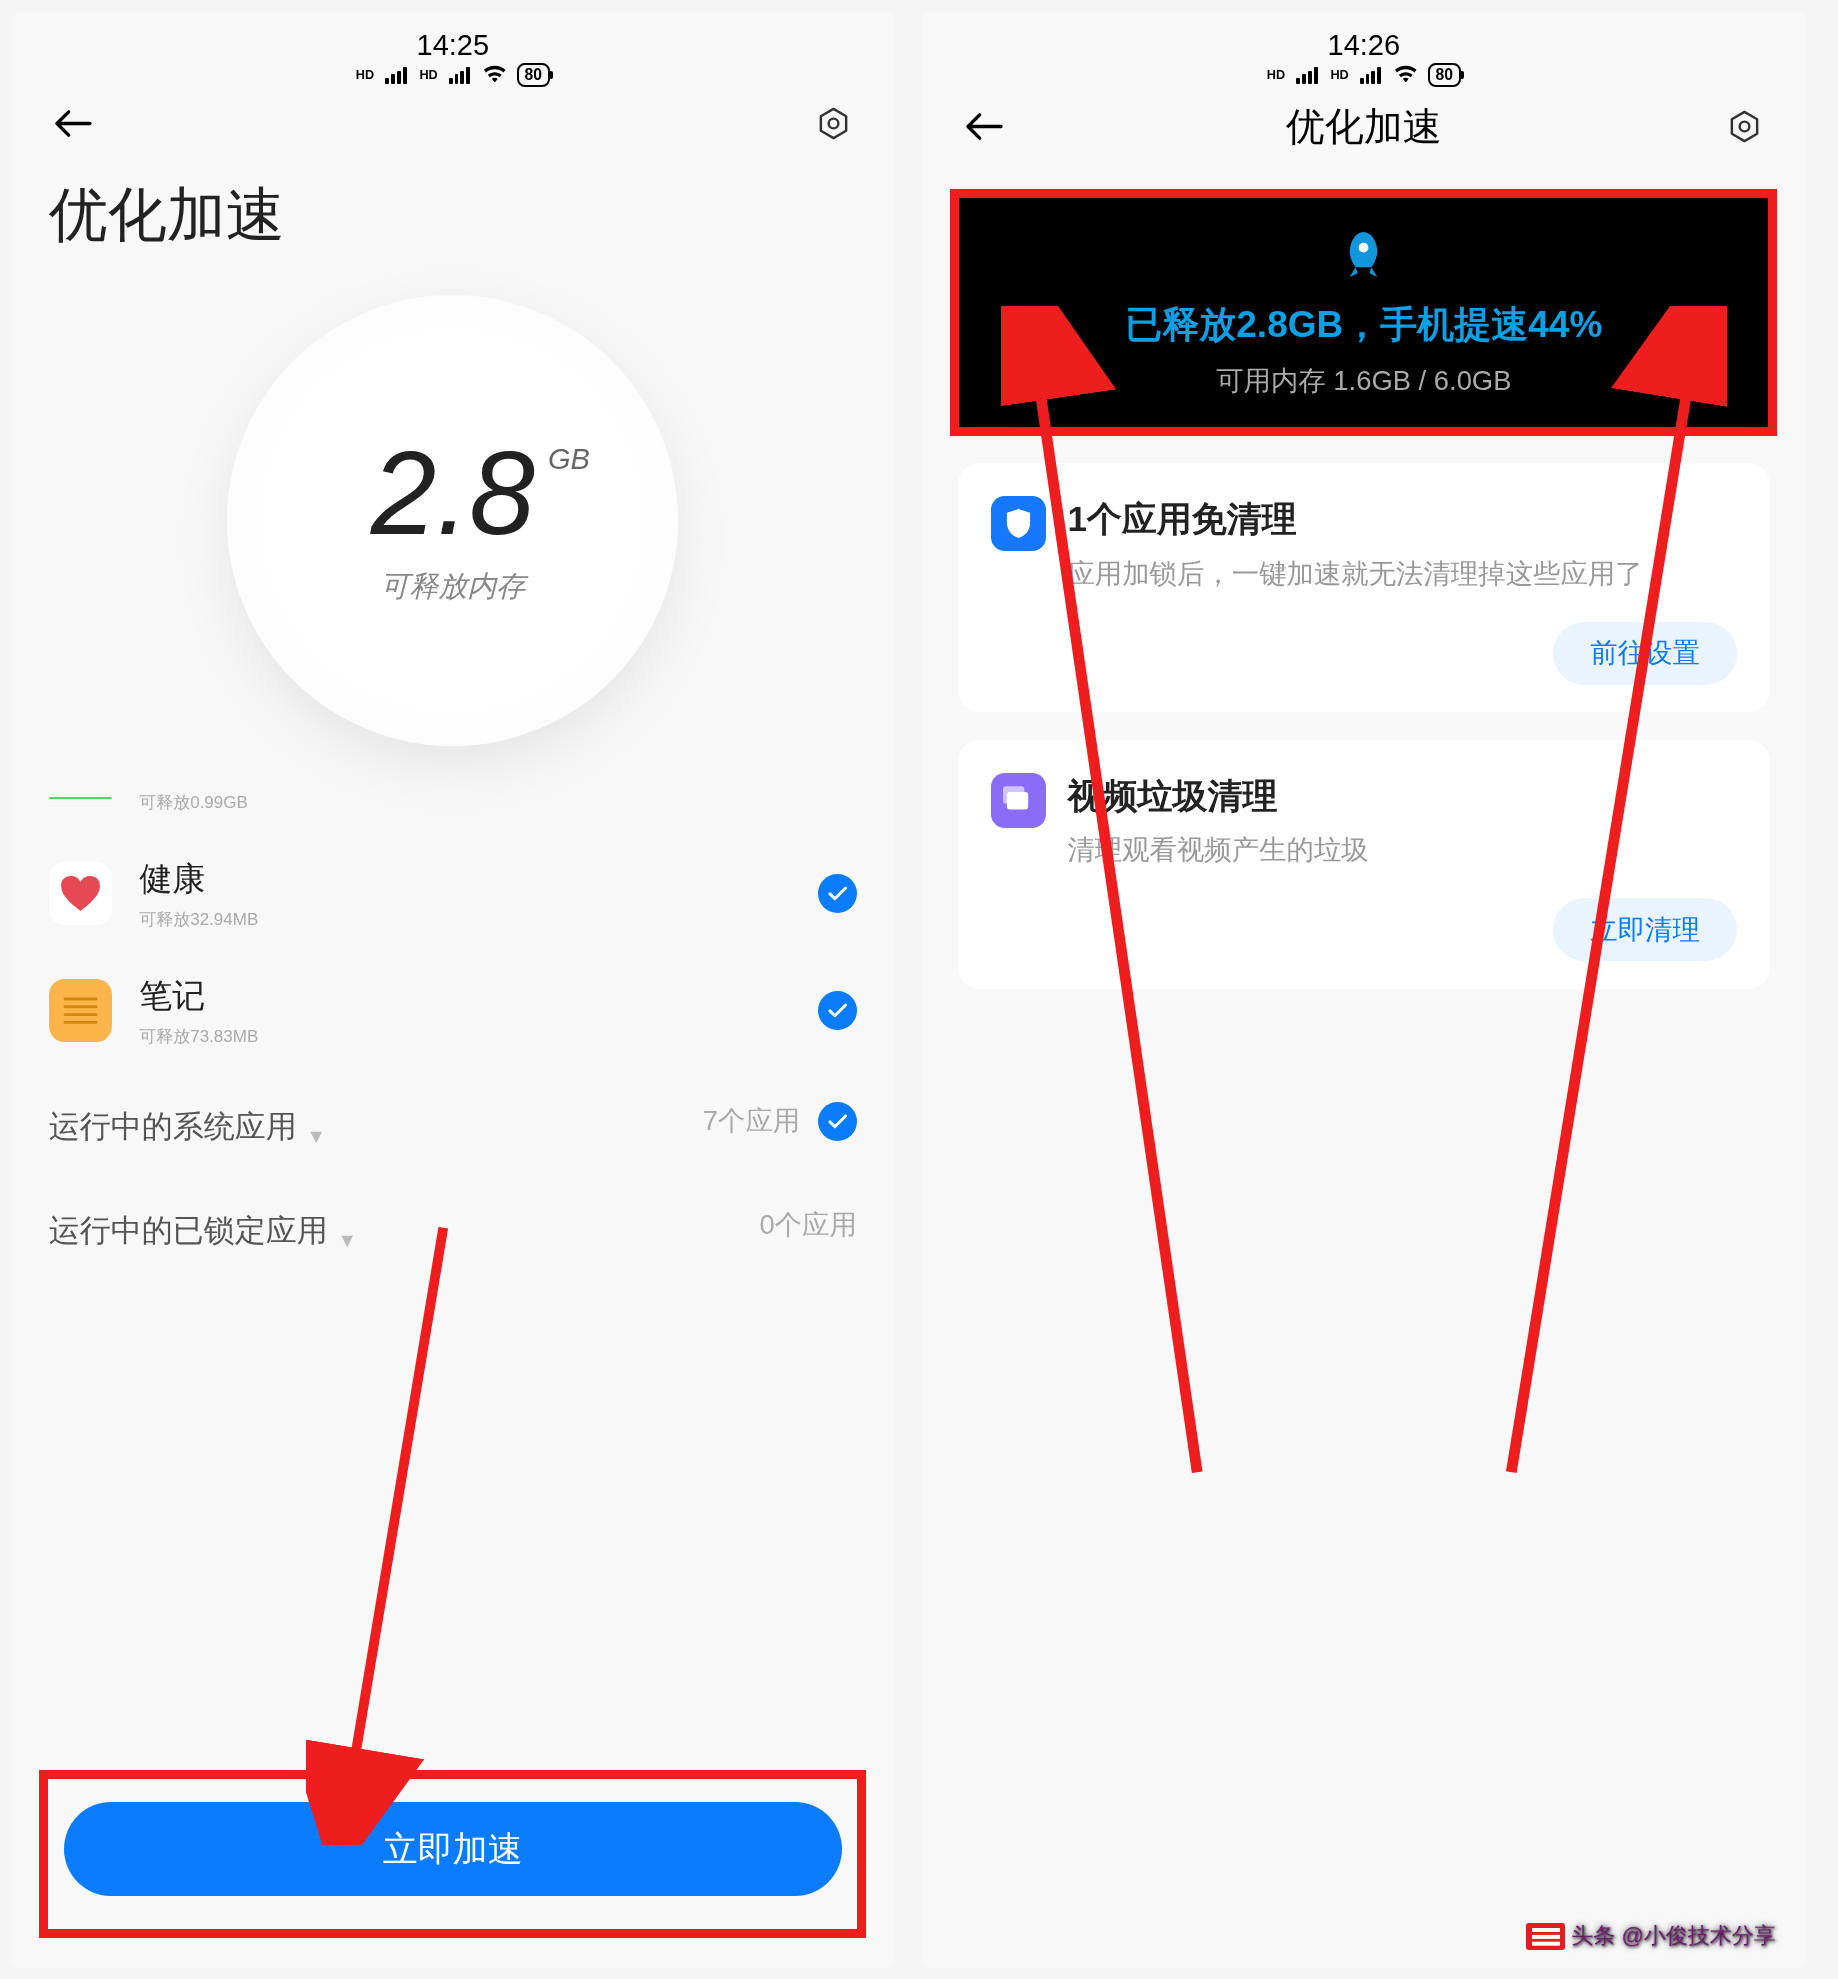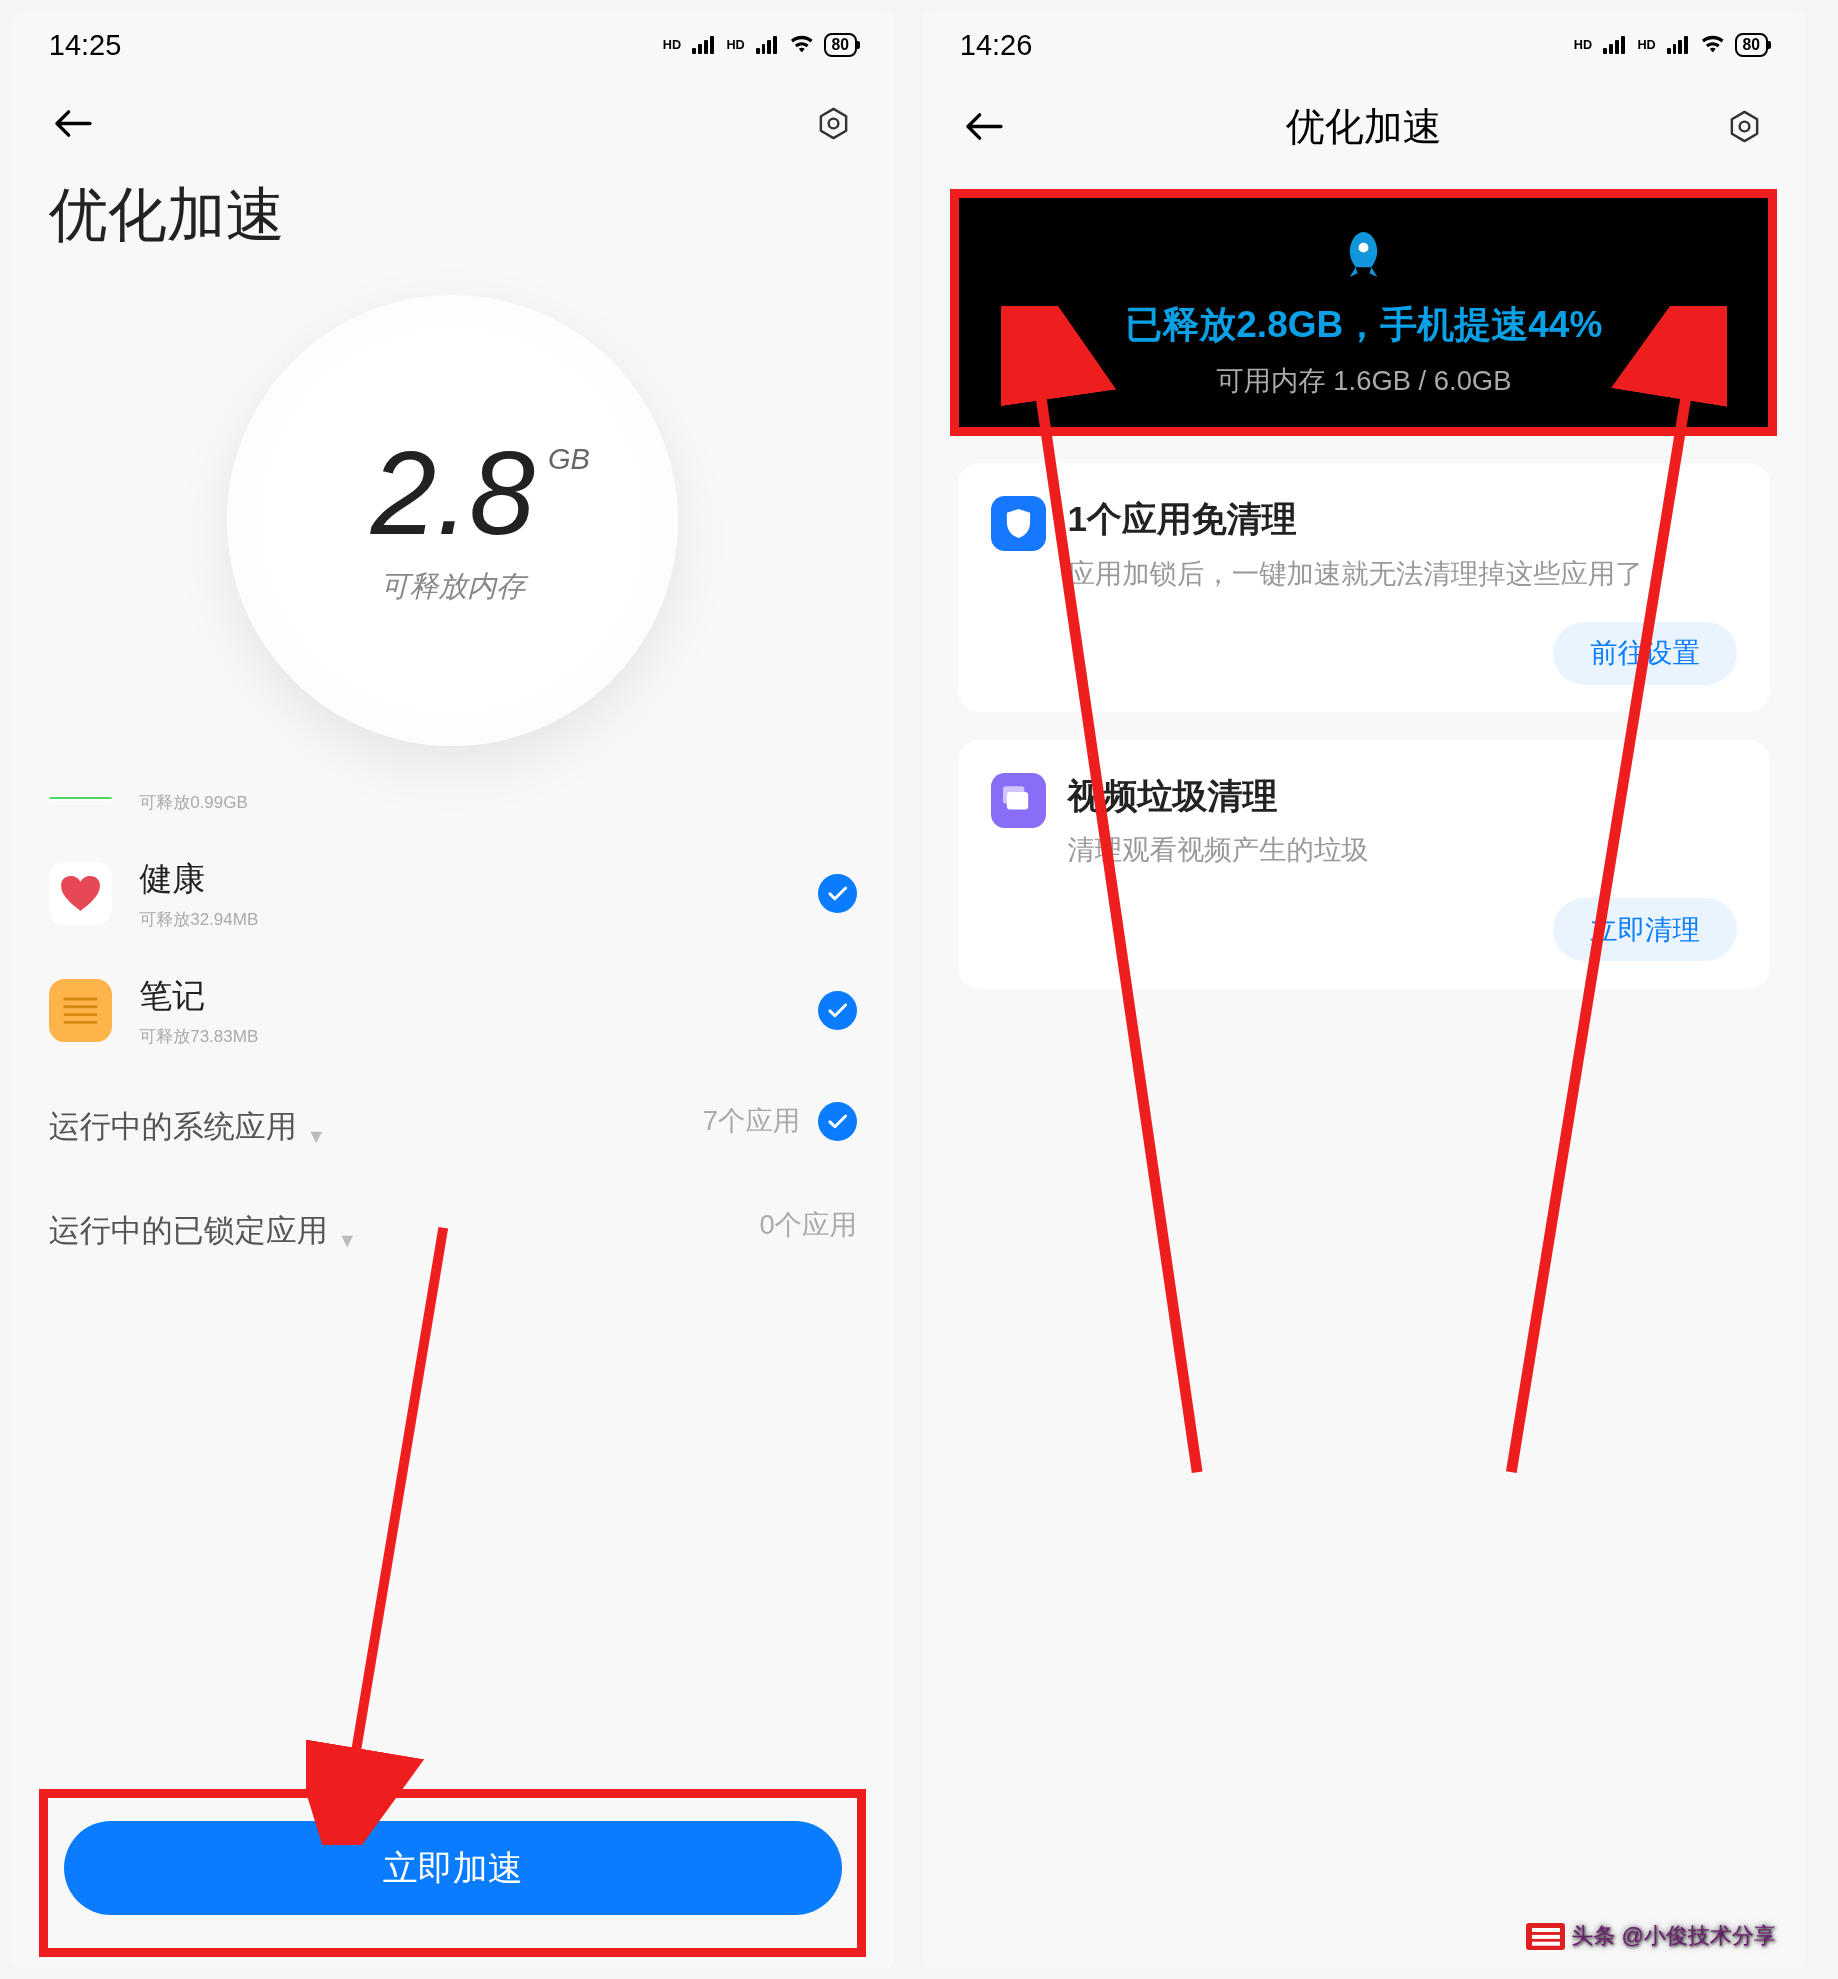--- a/index.html
+++ b/index.html
@@ -1,19 +1,19 @@
 <!DOCTYPE html>
 <html><head>
   <meta charset="utf-8">
   <style>
     * { margin:0; padding:0; box-sizing:border-box; font-family:-apple-system,"PingFang SC","Microsoft YaHei",sans-serif; }
     body { background:#f5f5f5; display:flex; gap:29px; padding:11.8px; width:1839px; height:1980px; }
     .phone { width:882px; background:#f8f8f8; border-radius:7.8px; position:relative; overflow:hidden; }
     
-    .status-bar { display:flex; justify-content:space-between; align-items:center; padding:17.6px 37px 9.8px; height:59px; }
+    .status-bar { display:flex; justify-content:space-between; align-items:center; padding:17.6px 37px 9.8px; height:59px;flex-direction:column; }
     .status-time { font-size:29px; font-weight:500; color:#000; }
     .status-icons { display:flex; gap:10px; align-items:center; }
     .sig { display:inline-flex; align-items:flex-end; gap:2px; margin:0 2.9px; }
     .sig-bar { width:3.9px; background:#000; border-radius:1px; }
     .sig-bar:nth-child(1){height:5.9px}.sig-bar:nth-child(2){height:9.8px}.sig-bar:nth-child(3){height:13.7px}.sig-bar:nth-child(4){height:17.6px}
     .hd { font-size:12.7px; font-weight:600; color:#000; margin-right:-2px; }
     .wifi { font-size:21.6px; color:#000; }
     .battery { border:2px solid #000; border-radius:7.8px; padding:1px 5.9px; font-size:15.7px; font-weight:600; position:relative; }
     .battery::after { content:""; position:absolute; right:-4.9px; top:5.9px; width:2.9px; height:7.8px; background:#000; border-radius:0 2px 2px 0; }
     
@@ -38,21 +38,21 @@
     .app-ico.notes { background:#fdb44b; }
     .row-txt { flex:1; }
     .row-title { font-size:33px; color:#222; }
     .row-sub { font-size:17px; color:#aaa; margin-top:5.9px; }
     .chk { width:39px; height:39px; border-radius:50%; background:#0a7cff; display:flex; align-items:center; justify-content:center; }
     .section-row { display:flex; align-items:center; justify-content:space-between; padding:25.5px 0; }
     .section-left { font-size:31px; color:#555; display:flex; align-items:flex-end; gap:9.8px;margin-top:11px; }
     .section-right { font-size:27.4px; color:#aaa; display:flex; align-items:center; gap:17.6px; }
     .caret { font-size:19.6px; color:#bbb; }
     
-    .btm { position:absolute; bottom:11px; left:27.4px; right:27.4px; border:9.8px solid #ef1e1e; padding:23.5px 15.7px 33px; }
+    .btm { position:absolute; bottom:30px; left:27.4px; right:27.4px; border:9.8px solid #ef1e1e; padding:23.5px 15.7px 33px; }
     .btm .accel-btn { background:#0a7cff; border-radius:59px; height:94px; display:flex; align-items:center; justify-content:center; color:#fff; font-size:35px; font-weight:500; }
     
     .rbox1 { margin:5.9px 27.4px 0; border:9.8px solid #ef1e1e; padding:27.4px 9.8px; text-align:center; background:#000000; }
     .rocket { width:59px; height:59px; margin:0 auto 15.7px; display:flex; align-items:center; justify-content:center; }
     .res-main { font-size:37px; font-weight:600; color:#0aa0e6; }
     .res-sub { font-size:27.4px; color:#aaa; margin-top:13.7px; }
     
     .card { margin:27.4px 35px 0; background:#fff; border-radius:21.6px; padding:33px 33px 27.4px; }
     .card-hd { display:flex; gap:21.6px; }
     .card-ico { width:55px; height:55px; border-radius:13.7px; flex-shrink:0; display:flex; align-items:center; justify-content:center; }

